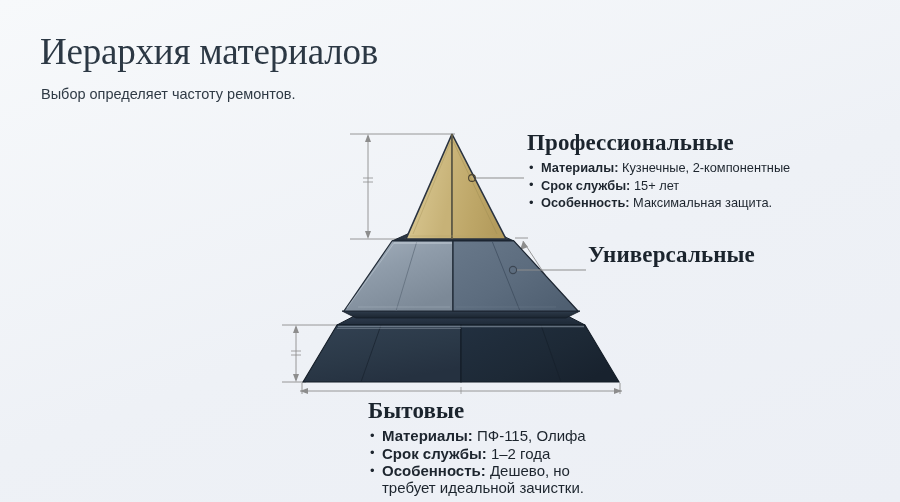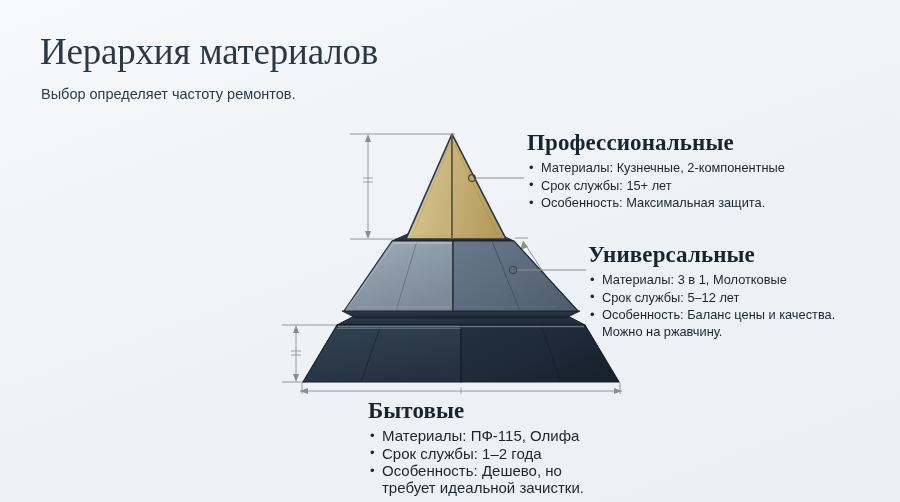--- a/index.html
+++ b/index.html
@@ -73,21 +73,21 @@
     margin-bottom: 1px;
   }
   .block li::before {
     content: "•";
     position: absolute;
     left: 2px;
     top: -0.5px;
     font-size: 13px;
     color: #1d252e;
   }
-  .block li b { font-weight: 400; }
+  .block li b { font-weight: 700; }
   .block li .cont {
     display: block;
     padding-left: 0;
   }
 
   #block-pro  { left: 527px; top: 130px; }
   #block-uni  { left: 588px; top: 242px; }
   #block-home { left: 368px; top: 398px; }
   #block-home li { font-size: 15px; }
 </style>
@@ -256,32 +256,20 @@
         <b>Срок службы:</b><span> 15+ лет</span>
       </li>
       <li>
         <b>Особенность:</b><span> Максимальная защита.</span>
       </li>
     </ul>
   </div>
 
   <div class="block" id="block-uni">
     <h3>Универсальные</h3>
-    <ul>
-      <li>
-        <b>Материалы:</b><span> 3 в 1, Молотковые</span>
-      </li>
-      <li>
-        <b>Срок службы:</b><span> 5–12 лет</span>
-      </li>
-      <li>
-        <b>Особенность:</b><span> Баланс цены и качества.</span>
-        <span class="cont">Можно на ржавчину.</span>
-      </li>
-    </ul>
   </div>
 
   <div class="block" id="block-home">
     <h3>Бытовые</h3>
     <ul>
       <li>
         <b>Материалы:</b><span> ПФ-115, Олифа</span>
       </li>
       <li>
         <b>Срок службы:</b><span> 1–2 года</span>

